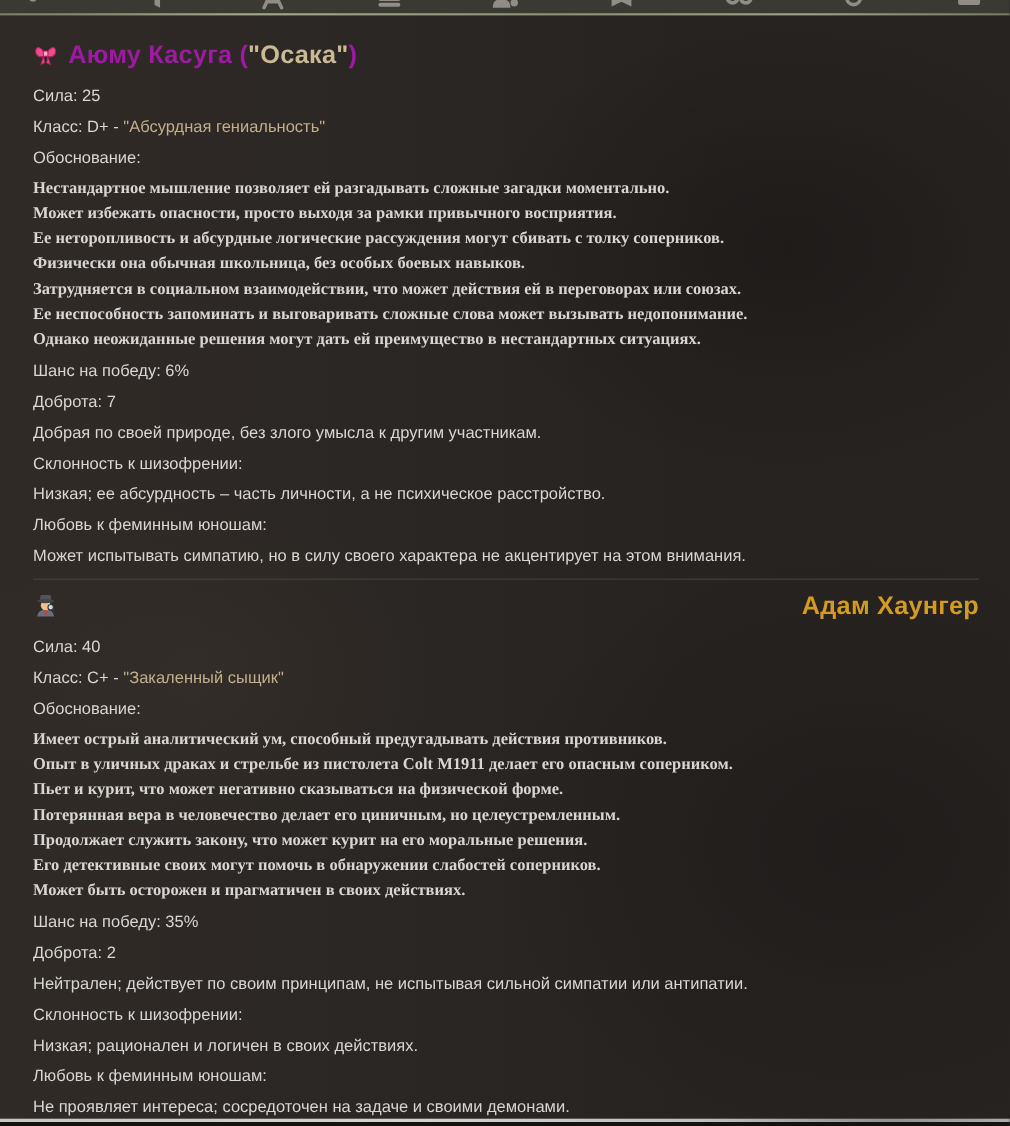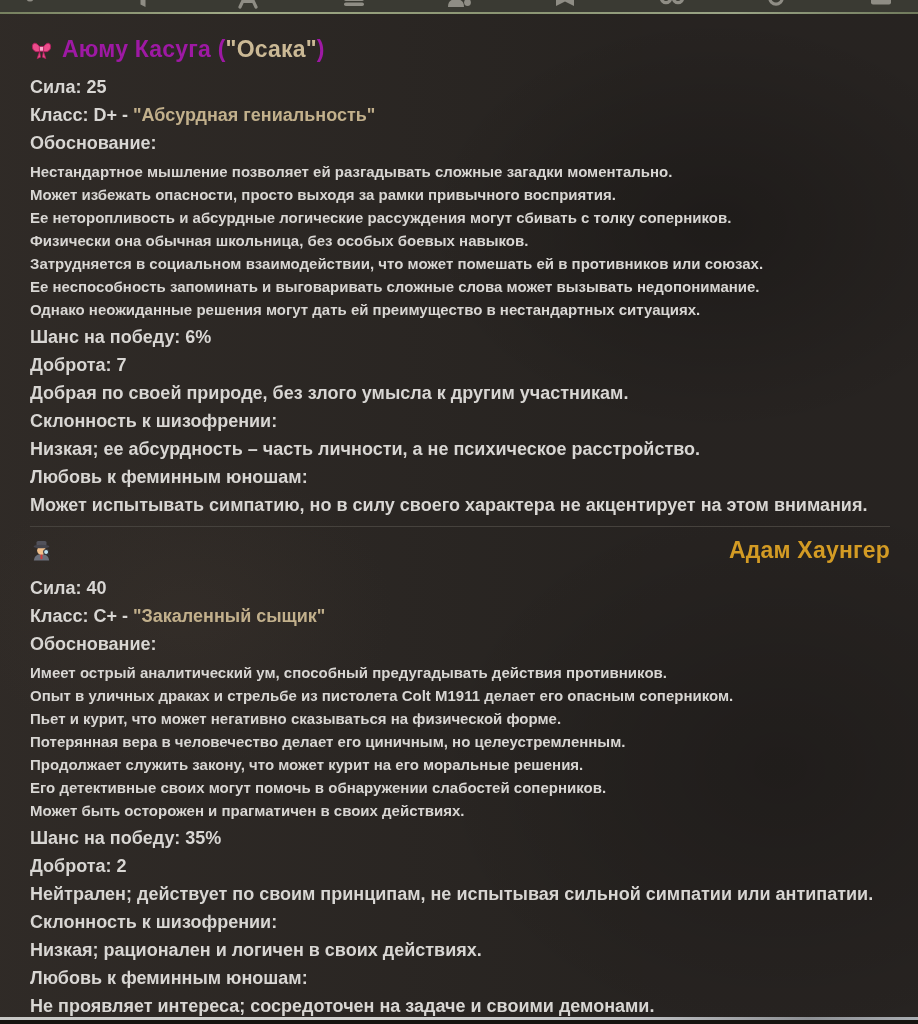--- a/index.html
+++ b/index.html
@@ -45,27 +45,27 @@
     align-items: center;
     gap: 9px;
     letter-spacing: 0.2px;
   }
   h3.heading-1 { color: #9e19a4; }
   h3.heading-2 { color: #d39b24; justify-content: space-between; }
   h3 .title-quote { color: #cbb995; }
   h3 .emoji-icon { width: 23px; height: 23px; display: inline-block; flex: 0 0 auto; }
 
   p.line {
-    font-size: 18px;
+    font-size: 15px;
     line-height: 23px;
-    font-weight: 700;
+    font-weight: 400;
     margin: 5px 0;
     color: #d8d6d3;
   }
-  .para { margin: 5px 0; }
+  .para { margin: 5px 0; font-family: Liberation Serif, serif; }
   .para div { font-size: 15px; line-height: 23px; font-weight: 700; color: #d8d6d3; }
   .quote { color: #c2b08c; }
 
   hr.section-divider {
     border: none;
     border-top: 1px solid #46423d;
     margin: 9px 0 6px 0;
   }
 
   
@@ -170,21 +170,21 @@
 
   <p class="line">Сила: 25</p>
   <p class="line"><span>Класс: D+ -</span> <span class="quote">"Абсурдная гениальность"</span></p>
   <p class="line">Обоснование:</p>
 
   <div class="para">
     <div>Нестандартное мышление позволяет ей разгадывать сложные загадки моментально.</div>
     <div>Может избежать опасности, просто выходя за рамки привычного восприятия.</div>
     <div>Ее неторопливость и абсурдные логические рассуждения могут сбивать с толку соперников.</div>
     <div>Физически она обычная школьница, без особых боевых навыков.</div>
-    <div>Затрудняется в социальном взаимодействии, что может помешать ей в противников или союзах.</div>
+    <div>Затрудняется в социальном взаимодействии, что может действия ей в переговорах или союзах.</div>
     <div>Ее неспособность запоминать и выговаривать сложные слова может вызывать недопонимание.</div>
     <div>Однако неожиданные решения могут дать ей преимущество в нестандартных ситуациях.</div>
   </div>
 
   <p class="line">Шанс на победу: 6%</p>
   <p class="line">Доброта: 7</p>
   <p class="line">Добрая по своей природе, без злого умысла к другим участникам.</p>
   <p class="line">Склонность к шизофрении:</p>
   <p class="line">Низкая; ее абсурдность – часть личности, а не психическое расстройство.</p>
   <p class="line">Любовь к феминным юношам:</p>

